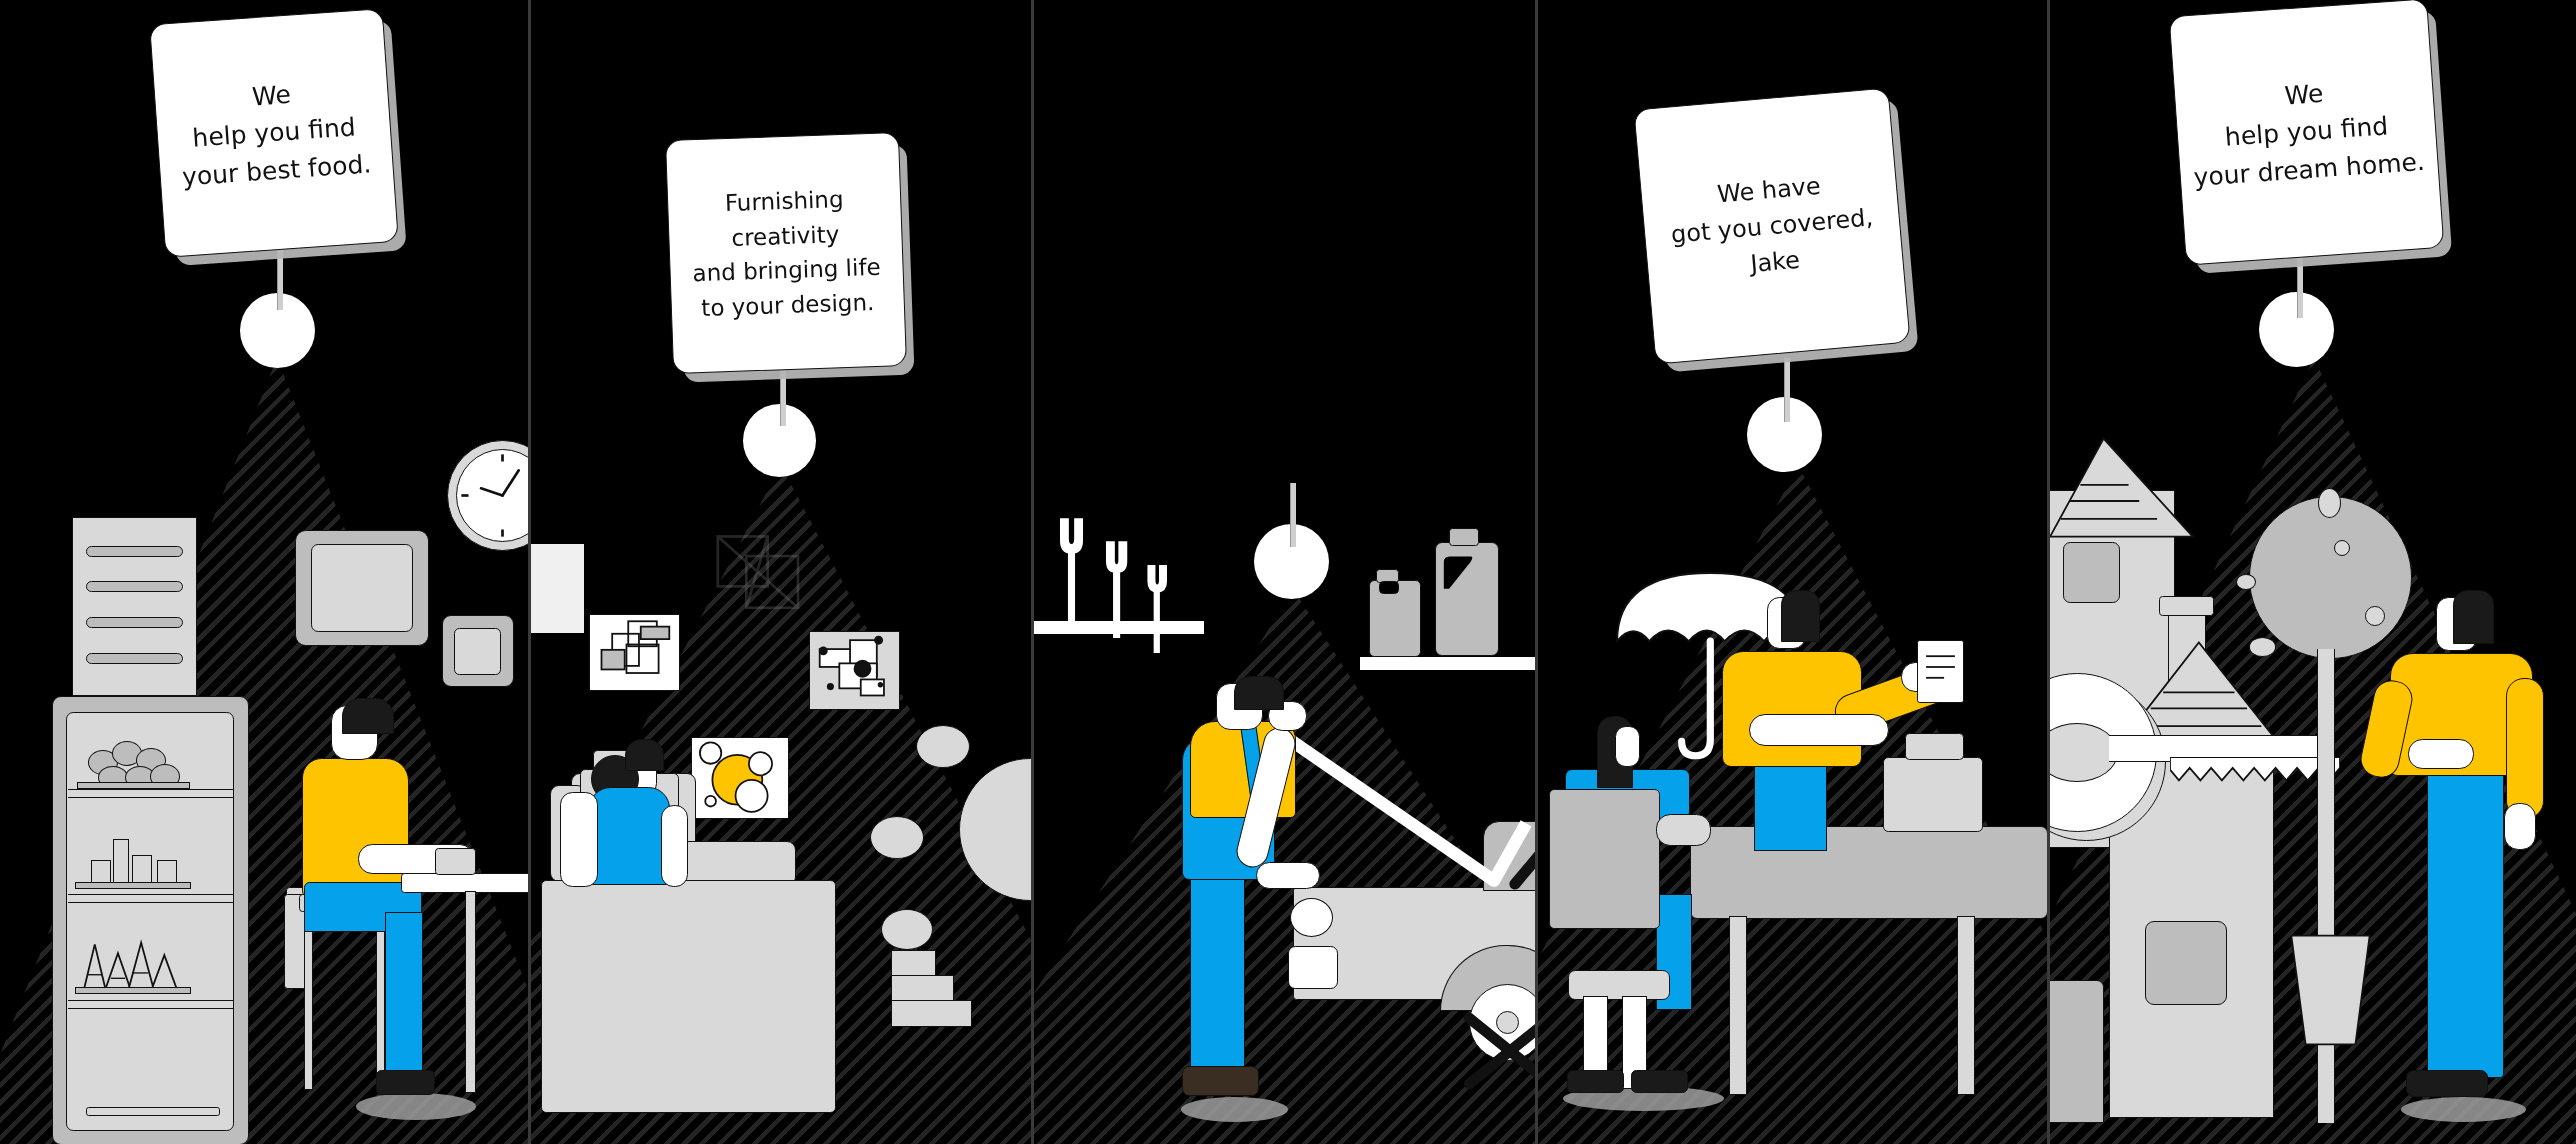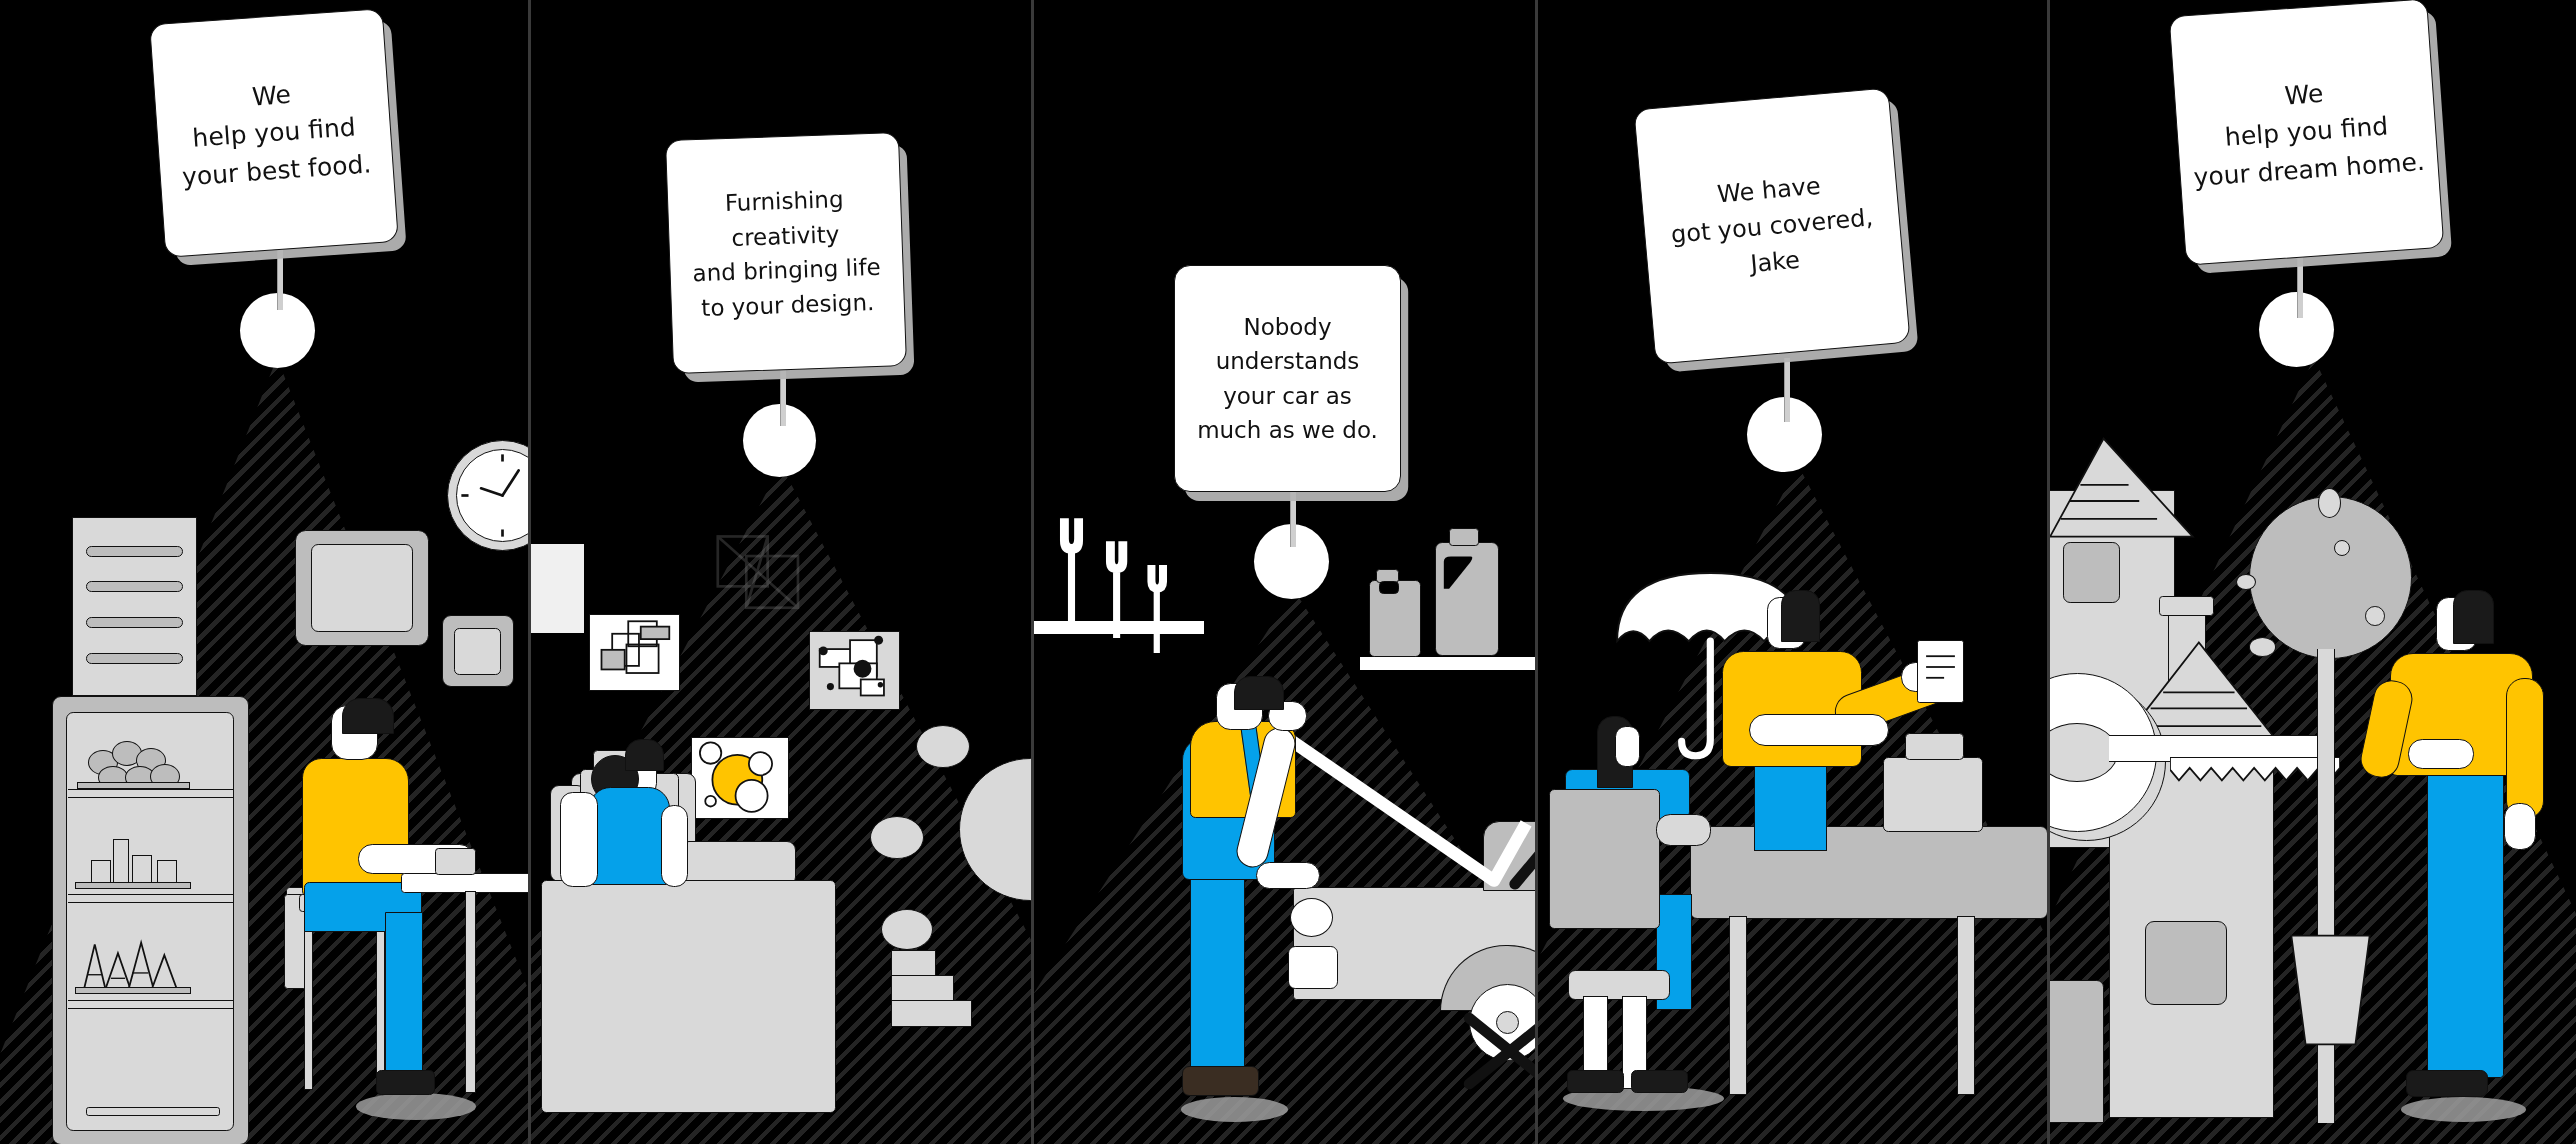--- a/index.html
+++ b/index.html
@@ -405,28 +405,20 @@
   <div class="card" style="left:669px;top:136px;width:234px;height:234px;transform:rotate(-2deg);font-size:23px;">
     <div>
       <span class="l">Furnishing</span>
       <span class="l">creativity</span>
       <span class="l">and bringing life</span>
       <span class="l">to your design.</span>
     </div>
   </div>
 
   <div class="stick" style="left:1290px;top:483px;height:64px;"></div>
-  <div class="card" style="left:1174px;top:265px;width:227px;height:227px;font-size:23px;">
-    <div>
-      <span class="l">Nobody</span>
-      <span class="l">understands</span>
-      <span class="l">your car as</span>
-      <span class="l">much as we do.</span>
-    </div>
-  </div>
 
   <div class="stick" style="left:1784px;top:358px;height:64px;"></div>
   <div class="card" style="left:1644px;top:98px;width:256px;height:256px;transform:rotate(-5deg);font-size:24px;">
     <div>
       <span class="l">We have</span>
       <span class="l">got you covered,</span>
       <span class="l">Jake</span>
     </div>
   </div>
 

